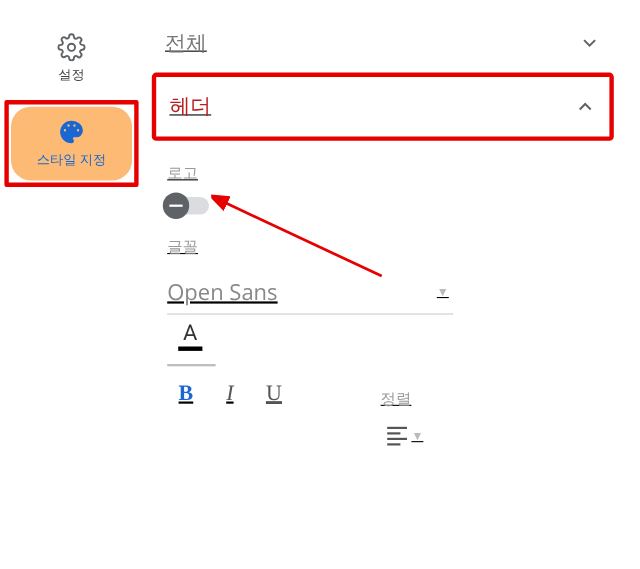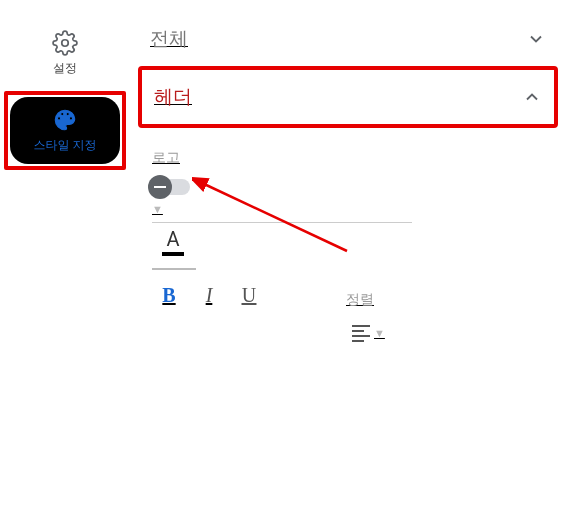--- a/index.html
+++ b/index.html
@@ -3,21 +3,21 @@
 <meta charset="utf-8">
 <style>
 * { box-sizing: border-box; margin: 0; padding: 0; }
 body { font-family: -apple-system, BlinkMacSystemFont, "Segoe UI", Roboto, Arial, sans-serif; background: #fff; width: 582px; height: 517px; overflow: hidden; }
 .container { display: flex; width: 100%; height: 100%; }
 
 
 .sidebar { width: 130px; display: flex; flex-direction: column; align-items: center; padding-top: 20px; gap: 4px; }
 .nav-item { width: 110px; display: flex; flex-direction: column; align-items: center; padding: 10px 4px; cursor: pointer; border-radius: 6px; }
 .nav-item .label { font-size: 12px; margin-top: 4px; color: #444; }
-.nav-item.active { background: #000000; border-radius: 18px; }
+.nav-item.active { background: #fdba74; border-radius: 18px; }
 .nav-item.active .label { color: #1967d2; }
 .nav-item.active svg { stroke: #1967d2; fill: #1967d2; }
 .highlight-box { border: 4px solid #e60000; padding: 2px; border-radius: 2px; }
 .highlight-box-inner { width: 110px; }
 
 
 .main { flex: 1; padding: 12px 24px 12px 8px; text-decoration: underline; }
 .section-row { display: flex; align-items: center; justify-content: space-between; padding: 14px 12px; font-size: 19px; color: #777; cursor: pointer; border-radius: 4px; }
 .section-row.header-row { border: 4px solid #e60000; color: #777; }
 .section-label { font-size: 19px; color: #777; }
@@ -111,21 +111,23 @@
         <svg class="arrow-svg" width="170" height="90">
           <defs>
             <marker id="ah" markerWidth="10" markerHeight="10" refX="2" refY="3" orient="auto">
               <path d="M0,0 L0,6 L8,3 z" fill="#e60000"></path>
             </marker>
           </defs>
           <line x1="155" y1="78" x2="10" y2="10" stroke="#e60000" stroke-width="2.5" marker-end="url(#ah)"></line>
         </svg>
       </div>
 
+      <div class="field-label">글꼴</div>
       <div class="font-select">
+        <span class="font-name">Open Sans</span>
         <span class="tri">▼</span>
       </div>
 
       <div>
         <div class="color-btn">
           <span class="color-letter">A</span>
           <span class="color-bar"></span>
         </div>
         <div class="color-underline"></div>
       </div>

